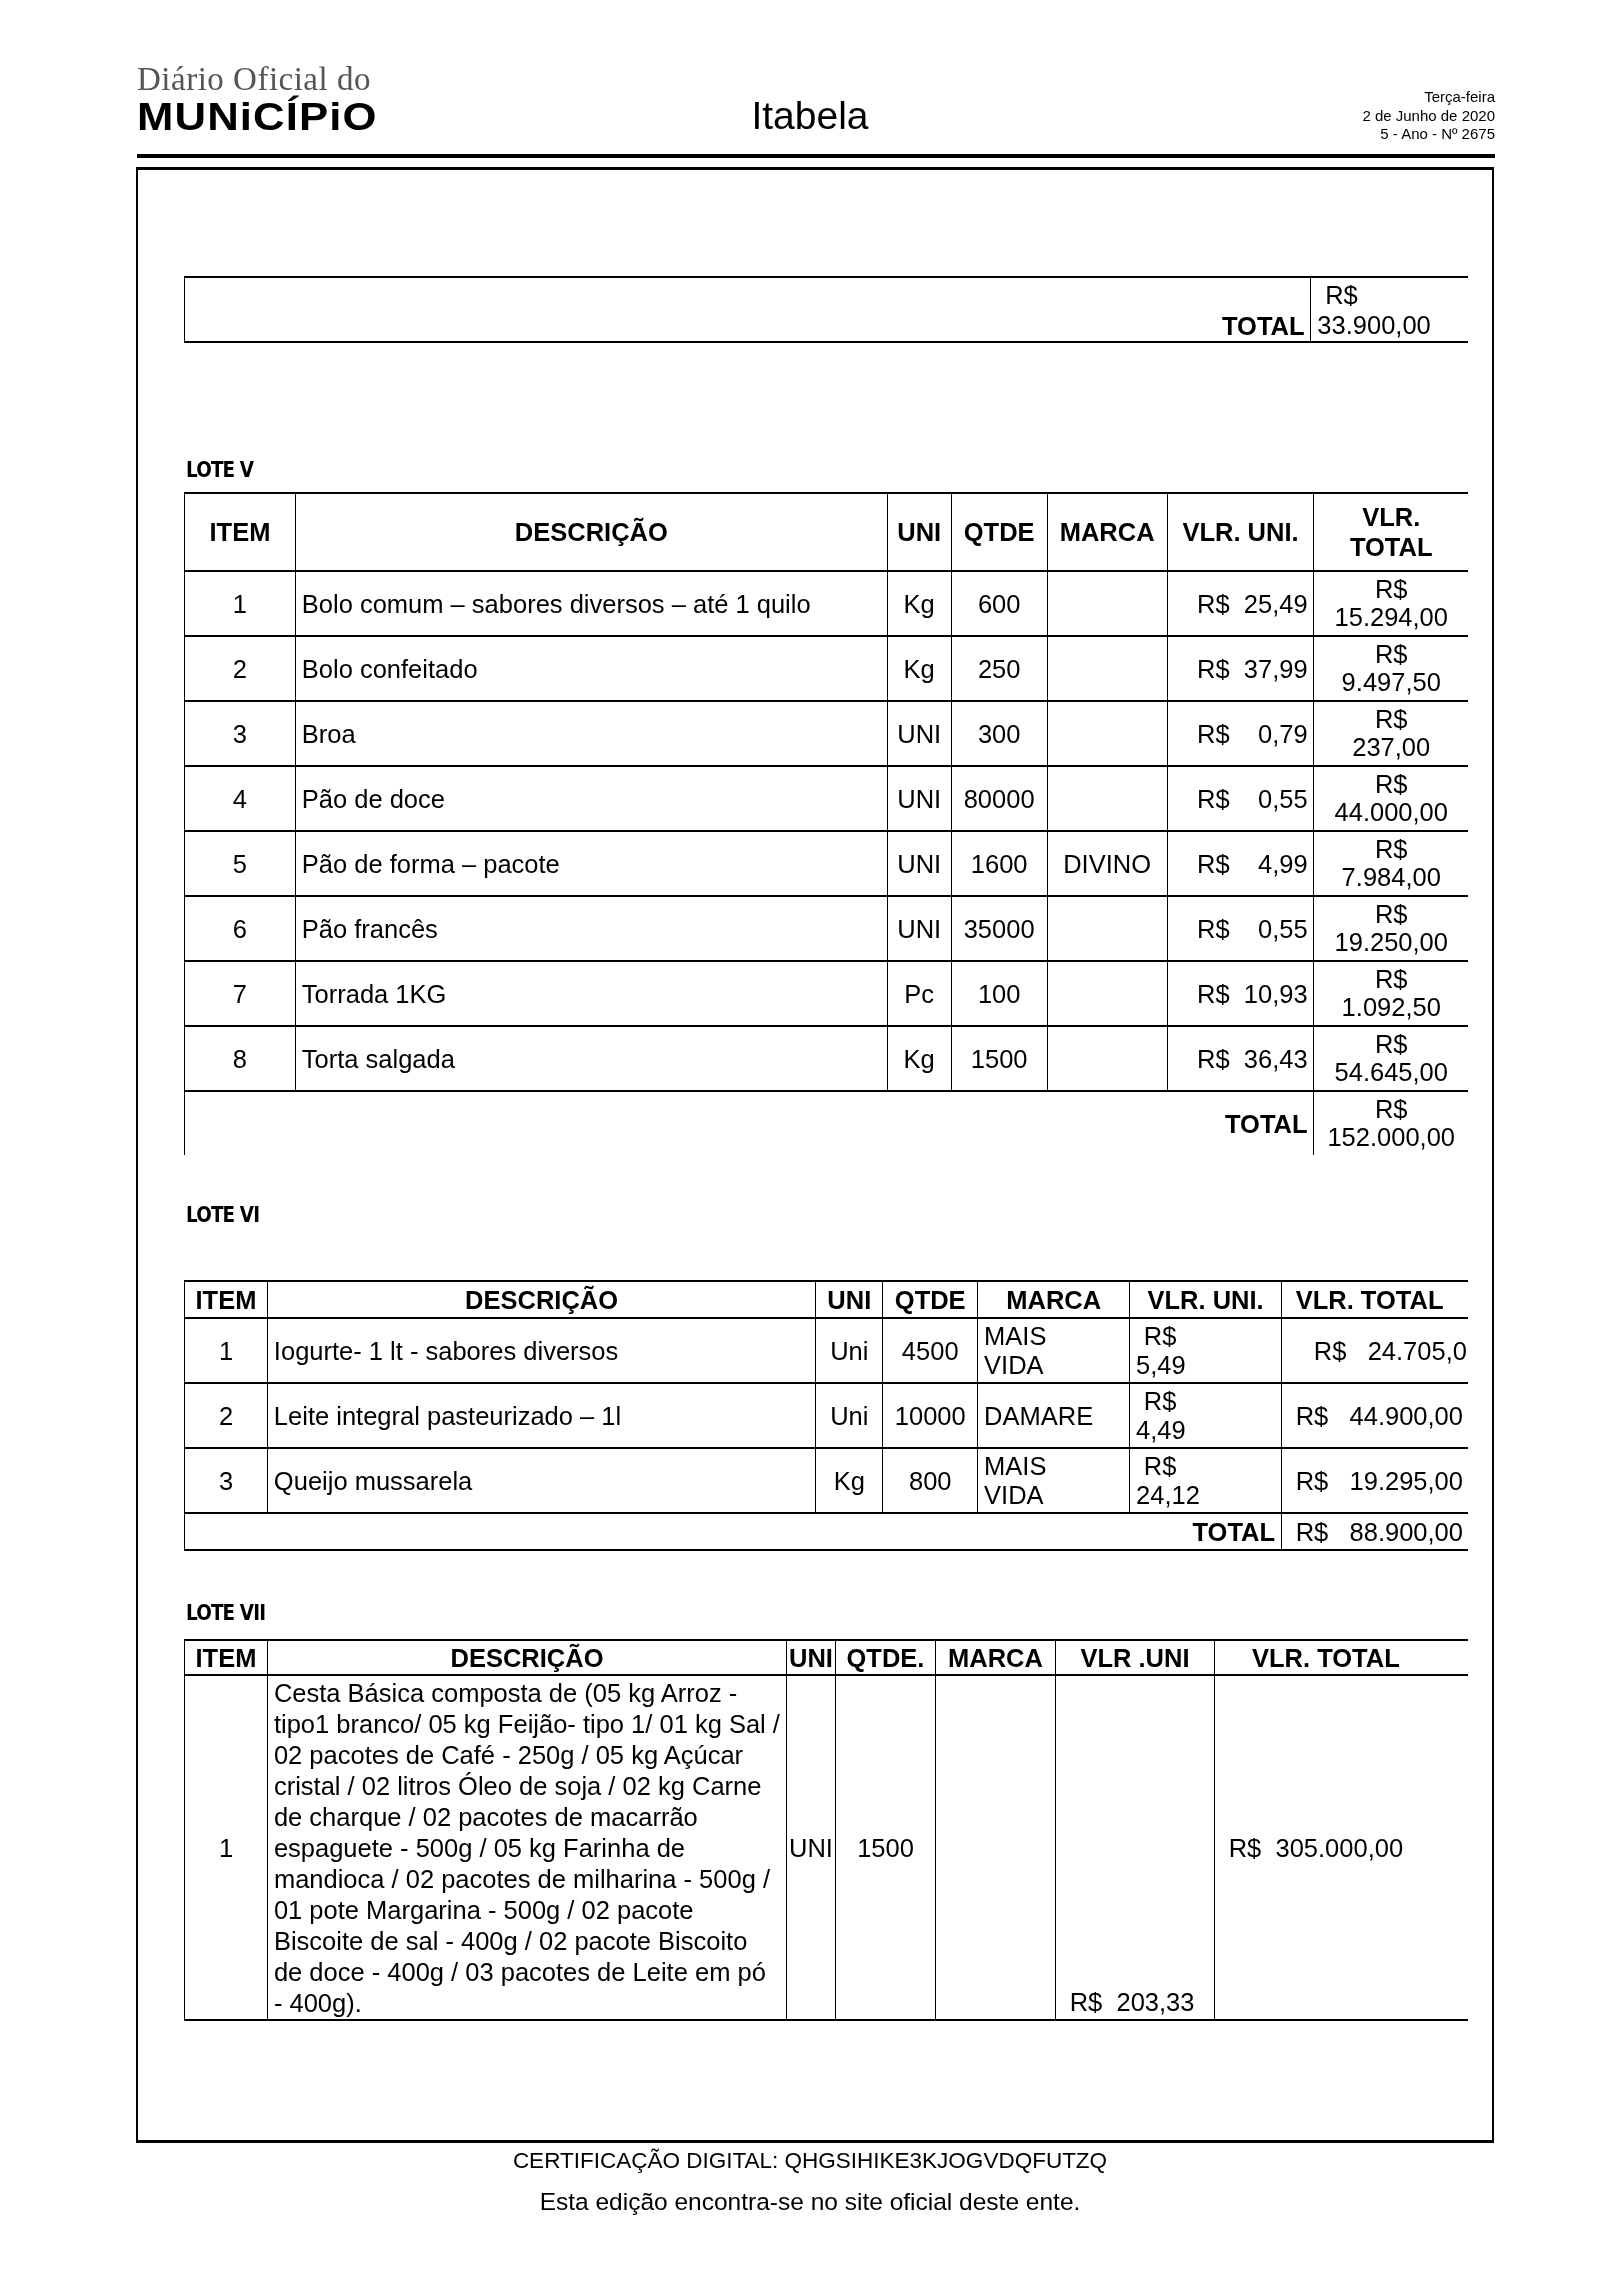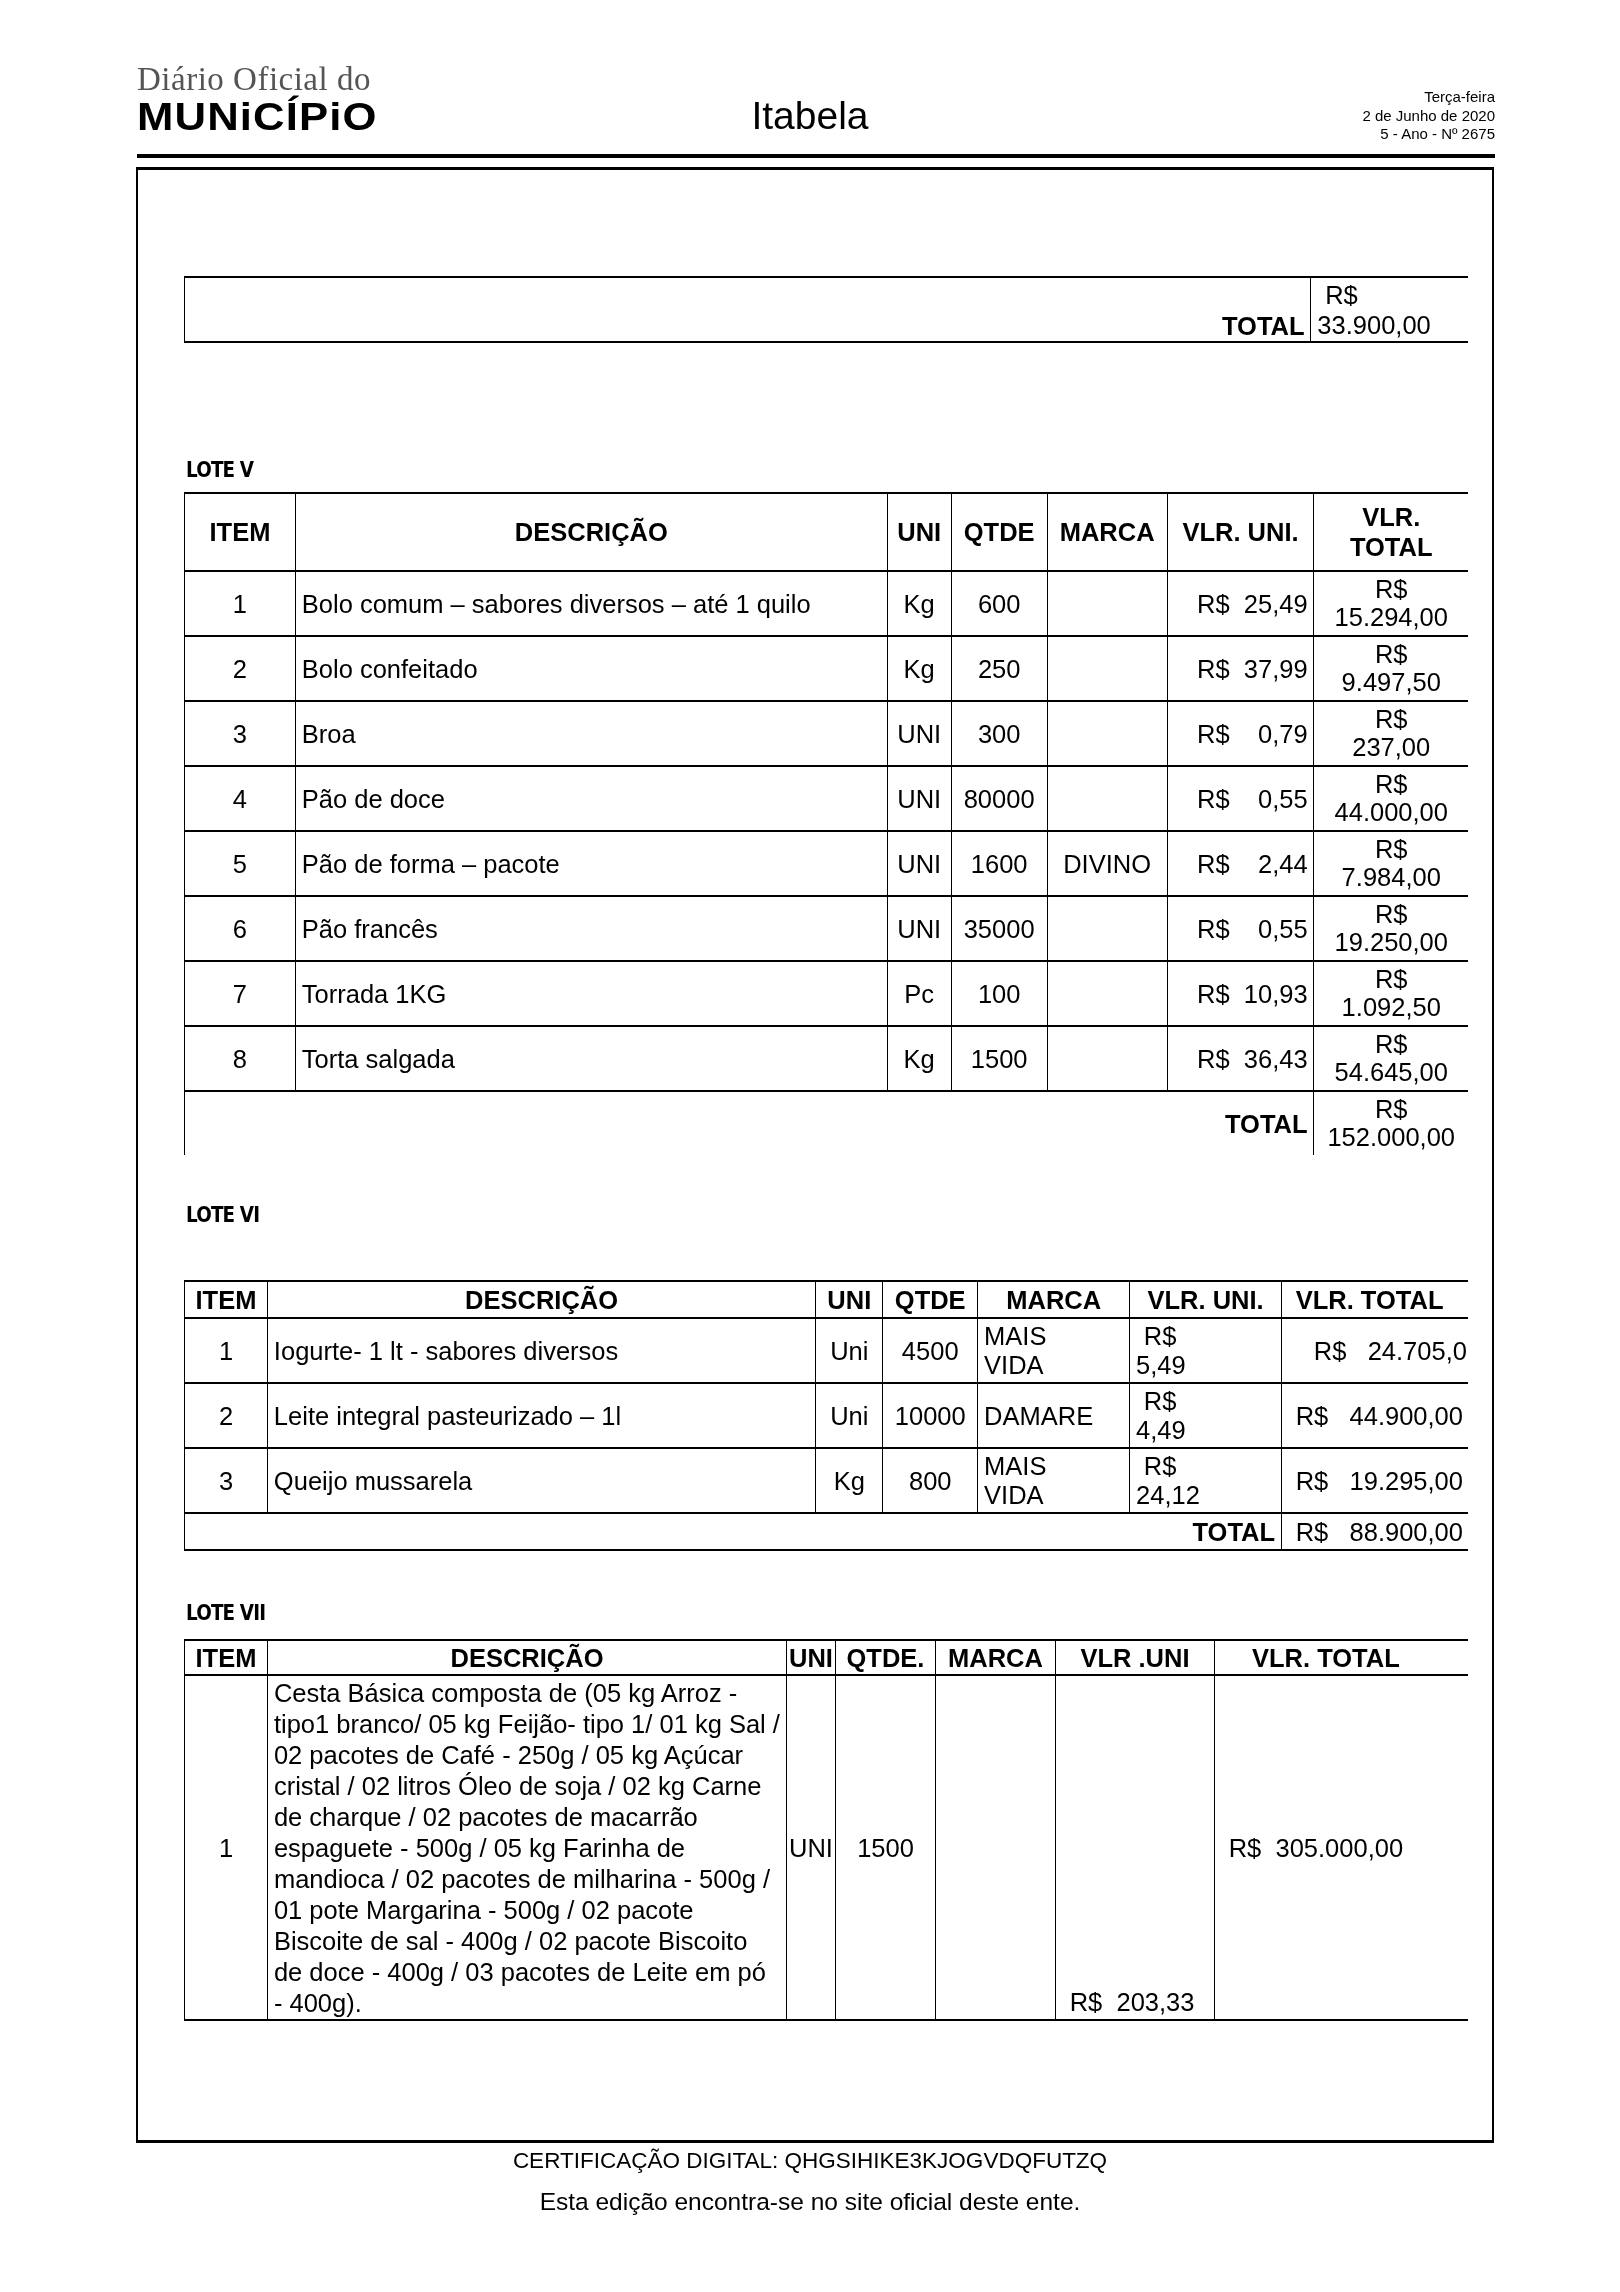--- a/index.html
+++ b/index.html
@@ -145,21 +145,21 @@
             <span class="rs">R$</span>
             <span class="rs">44.000,00</span>
           </td>
   </tr>
   <tr style="height:65px;" class="thick-bot">
     <td class="c">5</td>
     <td>Pão de forma – pacote</td>
     <td class="c" style="padding:0 2px">UNI</td>
     <td class="c" style="padding:0 2px">1600</td>
     <td class="c" style="padding:0 2px">DIVINO</td>
-    <td class="r" style="white-space:pre">R$    2,44</td>
+    <td class="r" style="white-space:pre">R$    4,99</td>
     <td class="c" style="border-right:none;line-height:27.4px;">
             <span class="rs">R$</span>
             <span class="rs">7.984,00</span>
           </td>
   </tr>
   <tr style="height:65px;" class="thick-bot">
     <td class="c">6</td>
     <td>Pão francês</td>
     <td class="c" style="padding:0 2px">UNI</td>
     <td class="c" style="padding:0 2px">35000</td>

